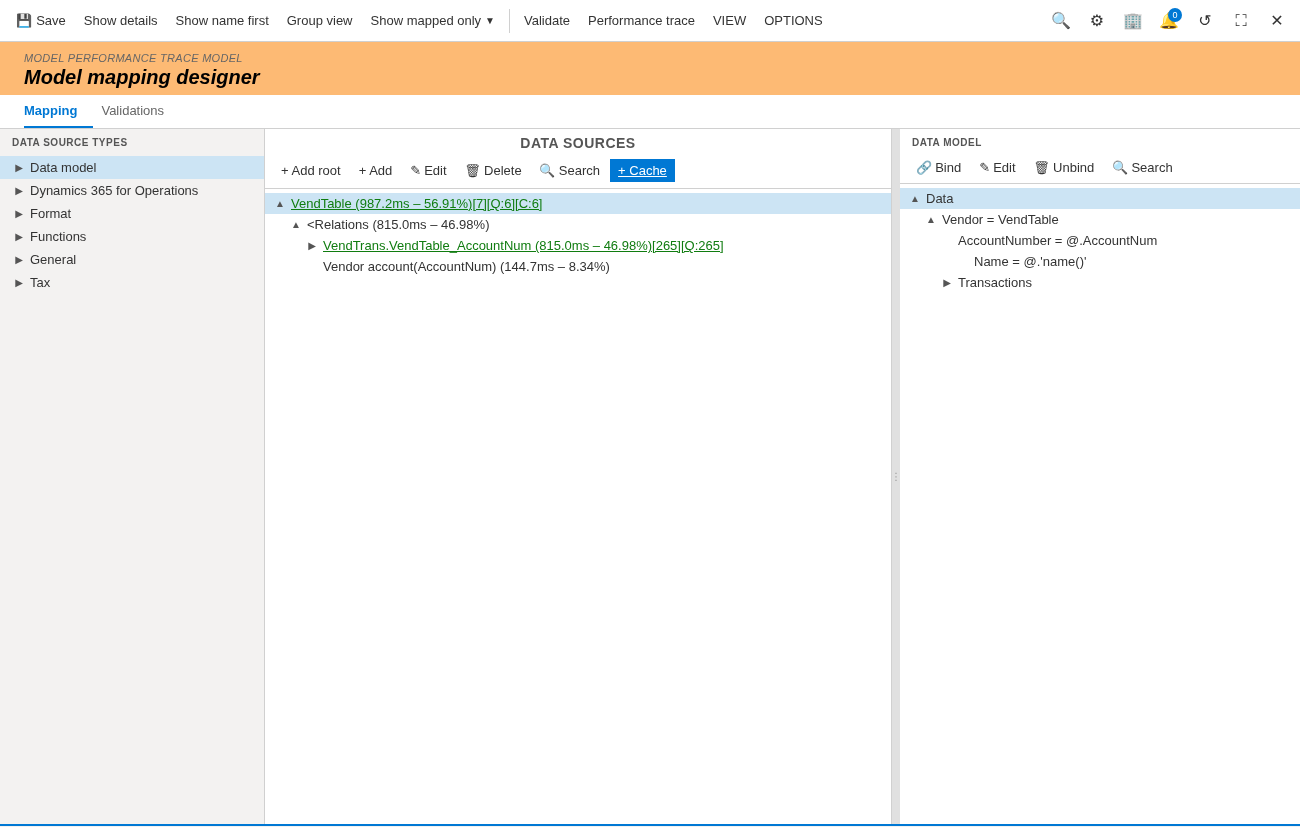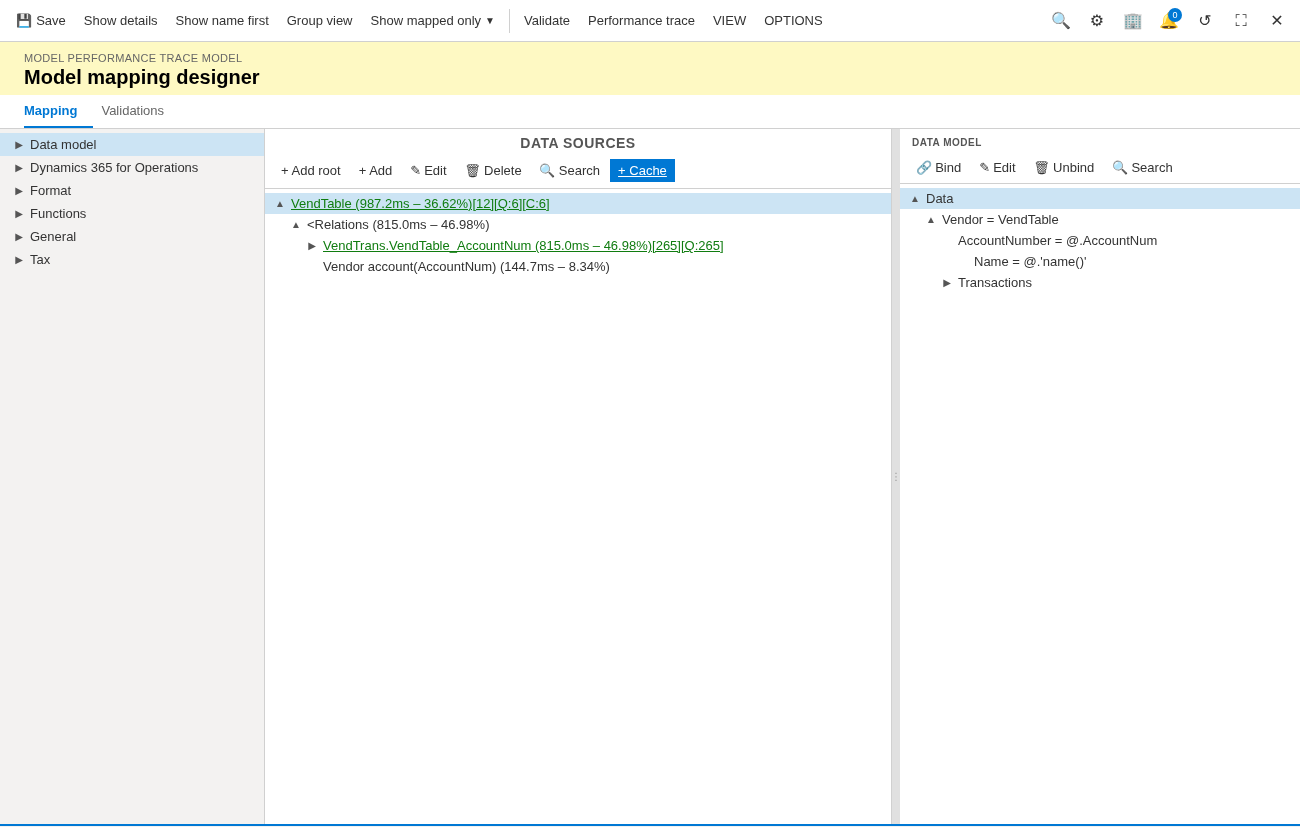--- a/index.html
+++ b/index.html
@@ -18,21 +18,21 @@
       white-space: nowrap;
     }
     .toolbar-btn .icon { font-size: 13px; color: #555; }
     .toolbar-sep { width: 1px; height: 24px; background: #d0d0d0; margin: 0 4px; }
     .toolbar-right { margin-left: auto; display: flex; align-items: center; gap: 6px; }
     .toolbar-right-icon { width: 30px; height: 30px; display: flex; align-items: center; justify-content: center; cursor: pointer; font-size: 16px; }
     .badge-icon { position: relative; }
     .badge-icon .badge { position: absolute; top: 2px; right: 2px; background: #0078d4; color: #fff; border-radius: 50%; width: 14px; height: 14px; font-size: 9px; display: flex; align-items: center; justify-content: center; }
 
     
-    .page-header { padding: 10px 24px 6px; background: #fef9c3; }
+    .page-header { padding: 10px 24px 6px; background: #fdba74; font-style: italic; }
     .breadcrumb { font-size: 11px; color: #666; text-transform: uppercase; letter-spacing: 0.3px; margin-bottom: 2px; }
     .page-title { font-size: 20px; font-weight: 600; color: #000; }
 
     
     .tab-bar { display: flex; background: #fff; padding: 0 24px; border-bottom: 1px solid #d0d0d0; }
     .tab-item { padding: 8px 16px 8px 0; font-size: 13px; cursor: pointer; color: #666; border-bottom: 2px solid transparent; margin-right: 8px; }
     .tab-item.active { color: #0078d4; border-bottom-color: #0078d4; font-weight: 600; }
 
     
     .main-layout { display: flex; height: calc(827px - 42px - 52px - 38px); }
@@ -133,20 +133,21 @@
 </div>
 
 <div class="tab-bar">
   <div class="tab-item active">Mapping</div>
   <div class="tab-item">Validations</div>
 </div>
 
 <div class="main-layout">
 
   <div class="left-panel">
+    <div class="panel-section-label">DATA SOURCE TYPES</div>
     <div class="ds-tree">
       <div class="tree-item selected">
         <span class="tree-arrow">▶</span>
         <span class="tree-label">Data model</span>
       </div>
       <div class="tree-item">
         <span class="tree-arrow">▶</span>
         <span class="tree-label">Dynamics 365 for Operations</span>
       </div>
       <div class="tree-item">
@@ -190,21 +191,21 @@
         <span>Search</span>
       </button>
       <button class="center-btn primary">
         <span>+ Cache</span>
       </button>
     </div>
     <div class="ds-tree">
 
       <div class="ds-item selected" style="background:#cce4f4;">
         <span class="ds-arrow">▲</span>
-        <span class="ds-text highlight">VendTable (987.2ms – 36.62%)[12][Q:6][C:6]</span>
+        <span class="ds-text highlight">VendTable (987.2ms – 56.91%)[7][Q:6][C:6]</span>
       </div>
 
       <div class="ds-item ds-indent-1">
         <span class="ds-arrow">▲</span>
         <span class="ds-text">&lt;Relations (815.0ms – 46.98%)</span>
       </div>
 
       <div class="ds-item ds-indent-2">
         <span class="ds-arrow">▶</span>
         <span class="ds-text highlight">VendTrans.VendTable_AccountNum (815.0ms – 46.98%)[265][Q:265]</span>

